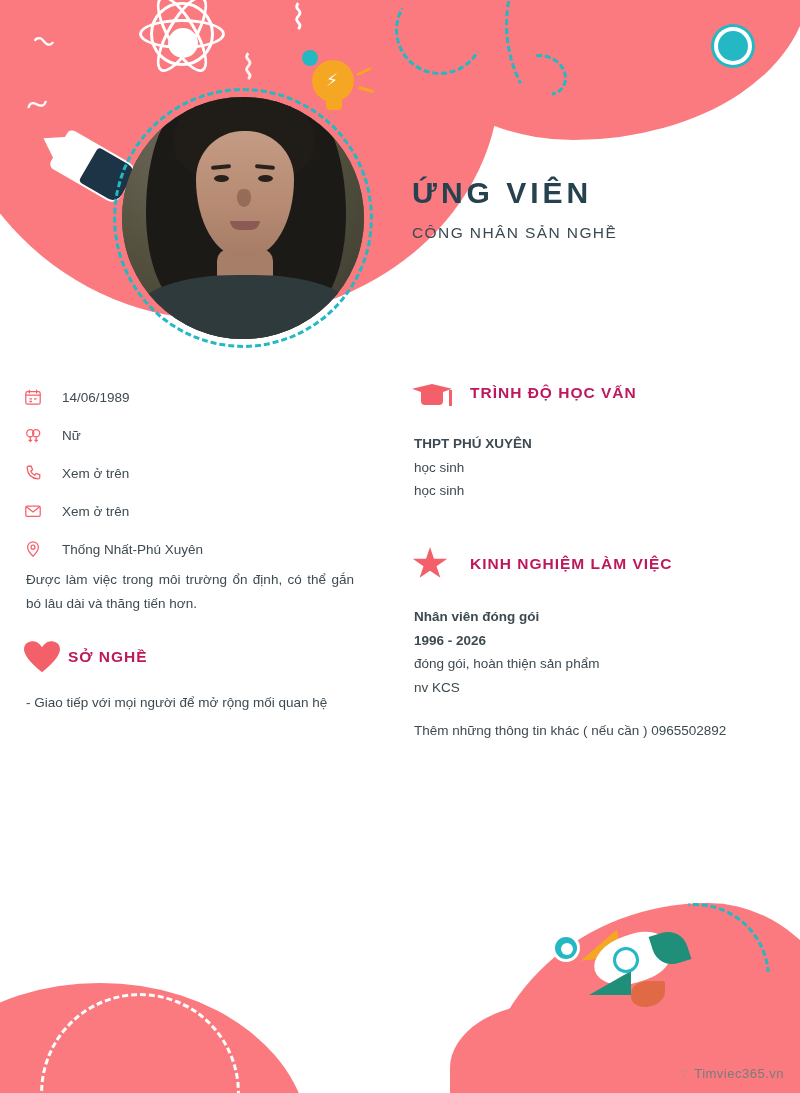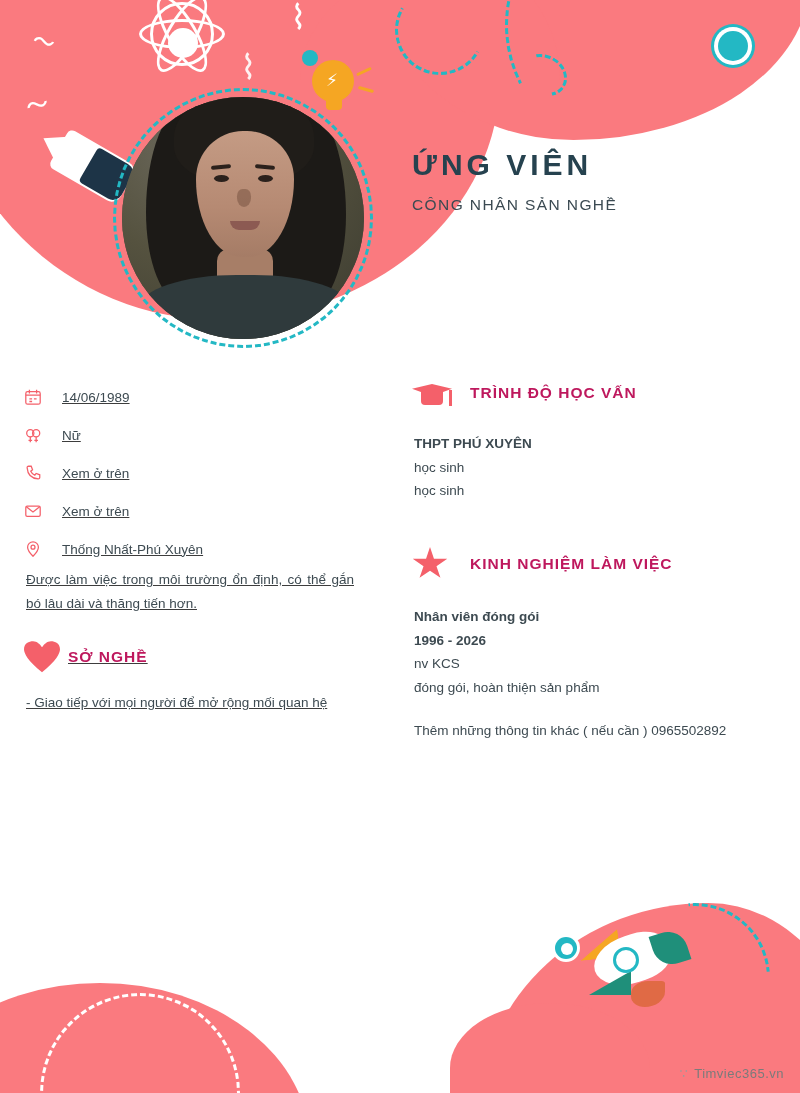--- a/index.html
+++ b/index.html
@@ -250,40 +250,40 @@
   .p-shirt {
     position: absolute; left: 18px; bottom: -6px;
     width: 210px; height: 70px;
     background: #2f3a3c;
     border-radius: 46% 46% 0 0;
   }
 
   
   .hdr {
     position: absolute;
-    left: 412px; top: 148px;
+    left: 412px; top: 176px;
   }
   .hdr h1 {
     margin: 0;
     font-size: 30px;
     letter-spacing: 4px;
     font-weight: bold;
     color: #26424f;
   }
   .hdr .role {
     margin-top: 14px;
     font-size: 15.5px;
     letter-spacing: 1.4px;
     color: #3b4a52;
   }
 
   
   .col-left {
     position: absolute;
-    left: 24px; top: 378px; width: 330px; text-decoration: underline;
+    left: 24px; top: 378px; width: 330px;
   }
   .col-right {
     position: absolute;
     left: 412px; top: 378px; width: 364px;
   }
 
   .info-row {
     display: flex;
     align-items: center;
     height: 38px;
@@ -671,22 +671,22 @@
 
     <div class="sec-head right-head" style="margin-top:44px">
       <span class="ico">
         <span class="icon-star"></span>
       </span>
       <span class="ttl">KINH NGHIỆM LÀM VIỆC</span>
     </div>
     <div class="sec-body right-sec-body" style="margin-top:24px">
       <div class="bold">Nhân viên đóng gói</div>
       <div class="bold">1996 - 2026</div>
+      <div>đóng gói, hoàn thiện sản phẩm</div>
       <div>nv KCS</div>
-      <div>đóng gói, hoàn thiện sản phẩm</div>
     </div>
 
     <div class="sec-body right-sec-body" style="margin-top:20px">
       <div>Thêm những thông tin khác ( nếu cần ) 0965502892</div>
     </div>
   </div>
 
   <div class="bottom-band">
     <div class="bb-left"></div>
     <div class="bb-left-dash"></div>

